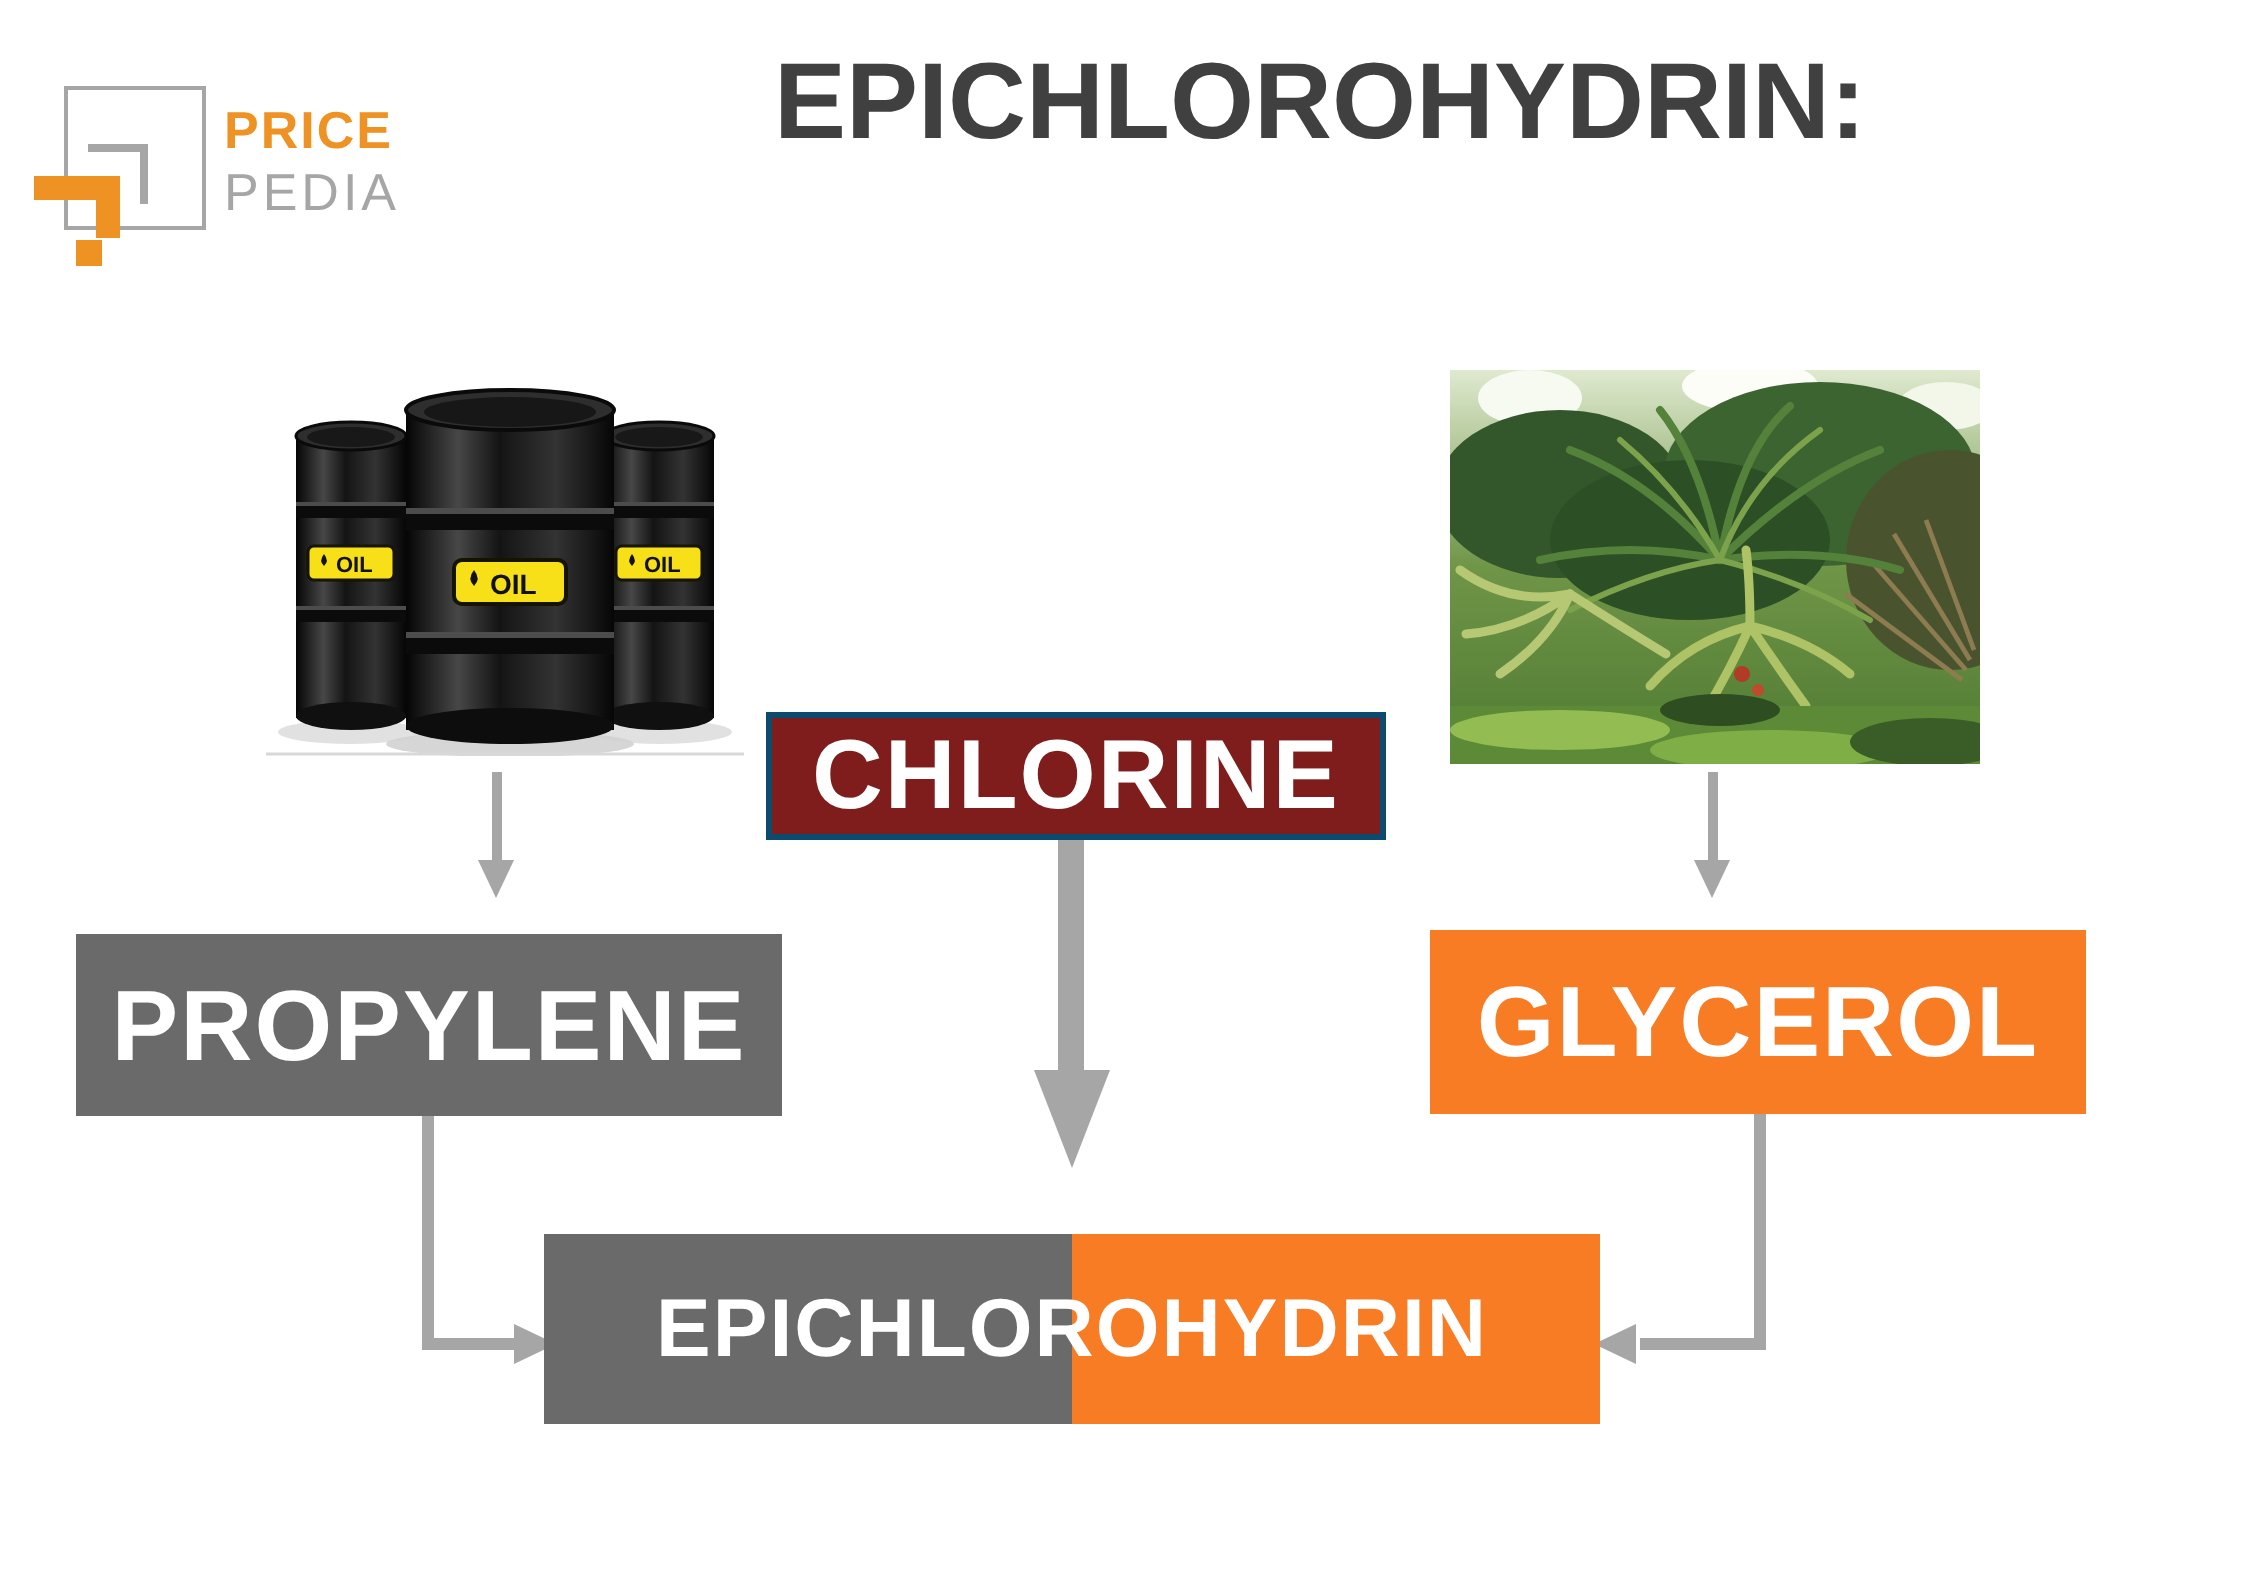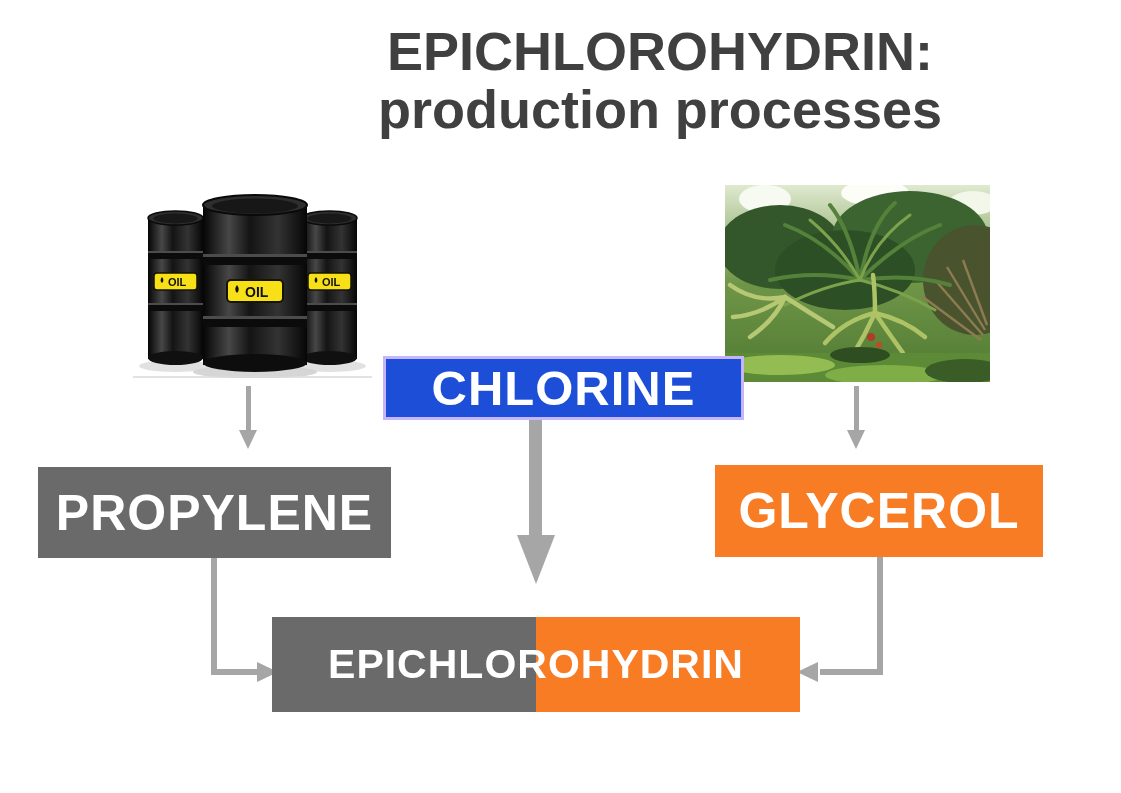--- a/index.html
+++ b/index.html
@@ -17,21 +17,21 @@
   .logo{position:absolute;left:15px;top:30px;width:212px;height:112px;}
   
   .fig-barrels{position:absolute;left:133px;top:185px;width:239px;height:193px;}
   .fig-palms{position:absolute;left:725px;top:185px;width:265px;height:197px;}
   
   .pbox{
     position:absolute;display:flex;align-items:center;justify-content:center;
     color:#ffffff;font-weight:bold;box-sizing:border-box;letter-spacing:1px;
     white-space:nowrap;
   }
-  .box-chlorine{left:383px;top:356px;width:361px;height:64px;background:#1d4ed8;border:3px solid #c4b5fd;font-size:49px;}
+  .box-chlorine{left:383px;top:356px;width:310px;height:64px;background:#7f1d1d;border:3px solid #0c4a6e;font-size:49px;}
   .box-propylene{left:38px;top:467px;width:353px;height:91px;background:#6A6A6A;font-size:50px;}
   .box-glycerol{left:715px;top:465px;width:328px;height:92px;background:#F87C24;font-size:50px;}
   .box-epi{left:272px;top:617px;width:528px;height:95px;
     background:linear-gradient(to right,#6A6A6A 0%,#6A6A6A 50%,#F87C24 50%,#F87C24 100%);
     font-size:41px;}
   
   .arrow-stem{position:absolute;background:#A6A6A6;}
   .stem-barrels{left:246px;top:386px;width:5px;height:44px;}
   .stem-palm{left:854px;top:386px;width:5px;height:44px;}
   .stem-chlorine{left:529px;top:420px;width:13px;height:115px;}
@@ -44,24 +44,33 @@
   .head-elbow-left{left:257px;top:662px;border-top:10px solid transparent;border-bottom:10px solid transparent;border-left:21px solid #A6A6A6;}
   .elbow-right{position:absolute;left:820px;top:557px;width:57px;height:112px;
     border-right:6px solid #A6A6A6;border-bottom:6px solid #A6A6A6;}
   .head-elbow-right{left:797px;top:662px;border-top:10px solid transparent;border-bottom:10px solid transparent;border-right:21px solid #A6A6A6;}
 </style>
 </head>
 <body>
 
 <div class="canvas">
 
+  <div class="logo">
+    <svg width="212" height="112" viewBox="0 0 212 112">
+      <rect x="18" y="14" width="69" height="70" fill="none" stroke="#A6A6A6" stroke-width="2"></rect>
+      <path d="M29,44 H57 V72" fill="none" stroke="#A6A6A6" stroke-width="4"></path>
+      <path d="M2,64 H39 V89" fill="none" stroke="#EE9224" stroke-width="12"></path>
+      <rect x="23" y="90" width="13" height="13" fill="#EE9224"></rect>
+      <text x="97" y="44" font-family="Liberation Sans, sans-serif" font-size="26" font-weight="bold" fill="#EE9224" letter-spacing="1">PRICE</text>
+      <text x="97" y="75" font-family="Liberation Sans, sans-serif" font-size="26" font-weight="400" fill="#A6A6A6" letter-spacing="2">PEDIA</text>
+    </svg>
+  </div>
 
   <h1 class="title">
     <span>EPICHLOROHYDRIN:</span><br>
-    <span>production processes</span>
   </h1>
 
   <div class="fig-barrels">
     <svg width="239" height="193" viewBox="0 0 239 193">
       <defs>
         <linearGradient id="gB" x1="0" y1="0" x2="1" y2="0">
           <stop offset="0" stop-color="#050505"></stop>
           <stop offset="0.25" stop-color="#474747"></stop>
           <stop offset="0.45" stop-color="#141414"></stop>
           <stop offset="0.72" stop-color="#333333"></stop>

